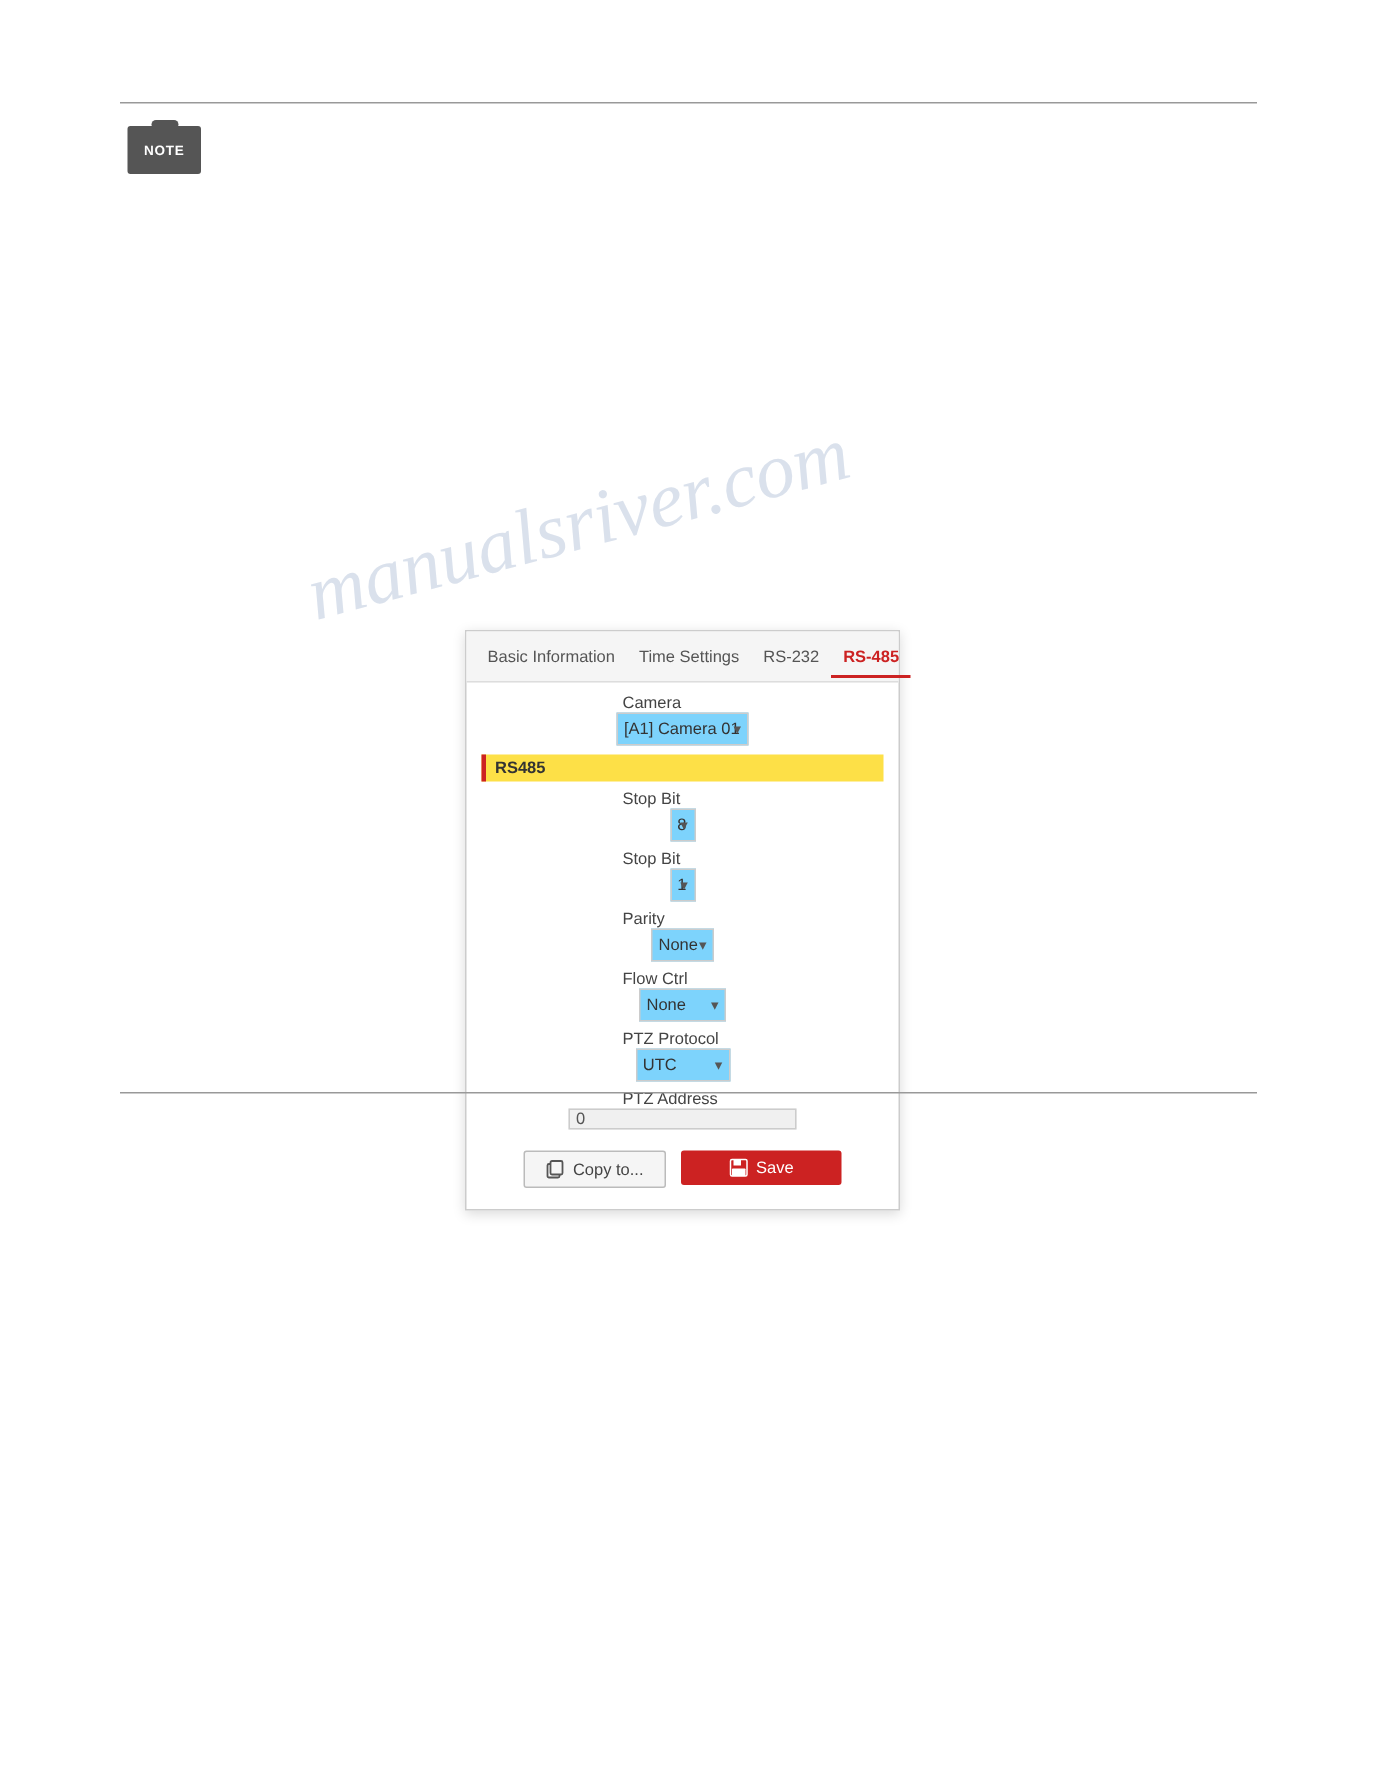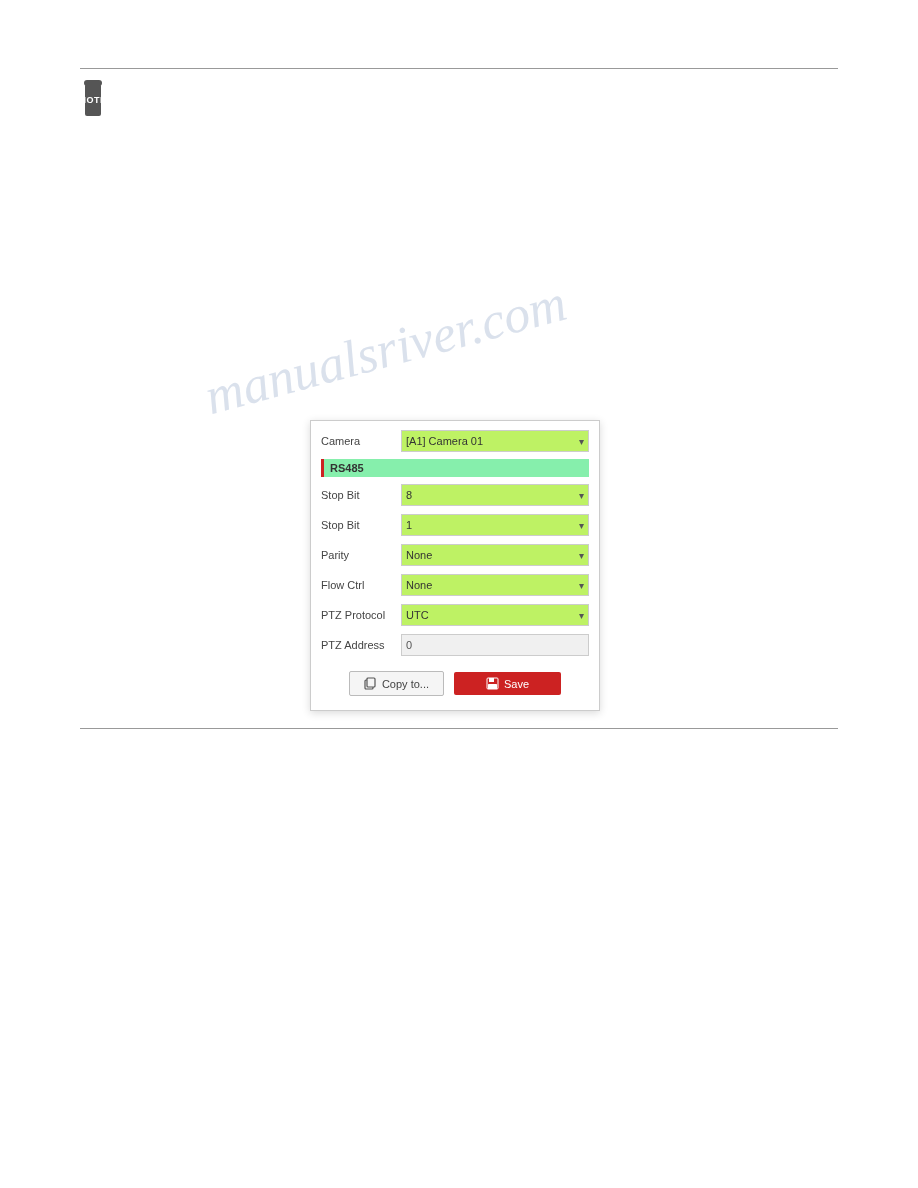--- a/index.html
+++ b/index.html
@@ -49,21 +49,21 @@
     
     .note-icon-area {
       position: absolute;
       top: 84px;
       left: 85px;
       display: flex;
       align-items: center;
     }
 
     .note-icon {
-      width: 16px;
+      width: 49px;
       height: 32px;
       background: #555;
       display: flex;
       align-items: center;
       justify-content: center;
       color: #fff;
       font-size: 9px;
       font-weight: bold;
       letter-spacing: 0.5px;
       border-radius: 2px;
@@ -137,39 +137,40 @@
     .panel-content {
       padding: 8px 10px 10px 10px;
     }
 
     
     .form-row {
       display: flex;
       align-items: center;
       margin-bottom: 6px;
       min-height: 24px;
+      flex-direction: column;
     }
 
     .form-label {
       width: 80px;
       font-size: 11px;
       color: #444;
       flex-shrink: 0;
     }
 
     .form-select-wrapper {
       flex: 1;
       position: relative;
     }
 
     .form-select-wrapper select {
       width: 100%;
       height: 22px;
       border: 1px solid #ccc;
-      background: #bef264;
+      background: #7dd3fc;
       font-size: 11px;
       color: #333;
       padding: 0 4px;
       appearance: none;
       -webkit-appearance: none;
       cursor: pointer;
     }
 
     .form-select-wrapper::after {
       content: '▾';
@@ -179,42 +180,42 @@
       transform: translateY(-50%);
       font-size: 10px;
       color: #555;
       pointer-events: none;
     }
 
     
     .section-header {
       margin: 4px 0 6px 0;
       padding: 3px 6px;
-      background: #86efac;
+      background: #fde047;
       font-size: 11px;
       font-weight: bold;
       color: #333;
       border-left: 3px solid #cc2222;
     }
 
     
     .form-input {
       flex: 1;
       height: 22px;
       border: 1px solid #ccc;
       background: #f0f0f0;
       font-size: 11px;
       color: #555;
       padding: 0 4px;
     }
 
     
     .buttons-row {
       display: flex;
-      align-items: center;
+      align-items: flex-start;
       justify-content: center;
       gap: 10px;
       margin-top: 10px;
       padding: 4px 0;
     }
 
     .btn-copy {
       display: flex;
       align-items: center;
       gap: 5px;
@@ -257,20 +258,34 @@
       <span>NOTE</span>
     </div>
   </div>
 
   <div class="watermark">
     <span>manualsriver.com</span>
   </div>
 
   <div class="settings-panel">
 
+    <div class="tabs-row">
+      <div class="tab-item">
+        <span>Basic Information</span>
+      </div>
+      <div class="tab-item">
+        <span>Time Settings</span>
+      </div>
+      <div class="tab-item">
+        <span>RS-232</span>
+      </div>
+      <div class="tab-item active">
+        <span>RS-485</span>
+      </div>
+    </div>
 
     <div class="panel-content">
 
       <div class="form-row">
         <span class="form-label">Camera</span>
         <div class="form-select-wrapper">
           <select>
             <option>[A1] Camera 01</option>
           </select>
         </div>

